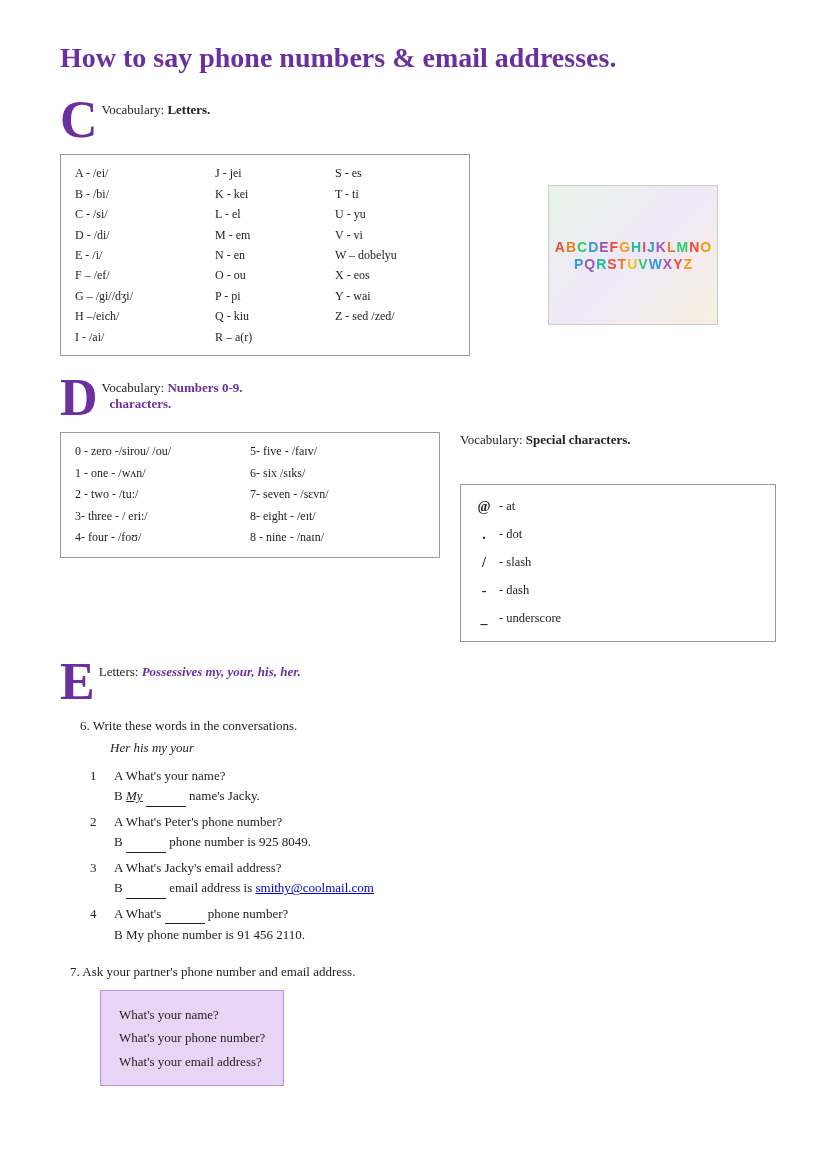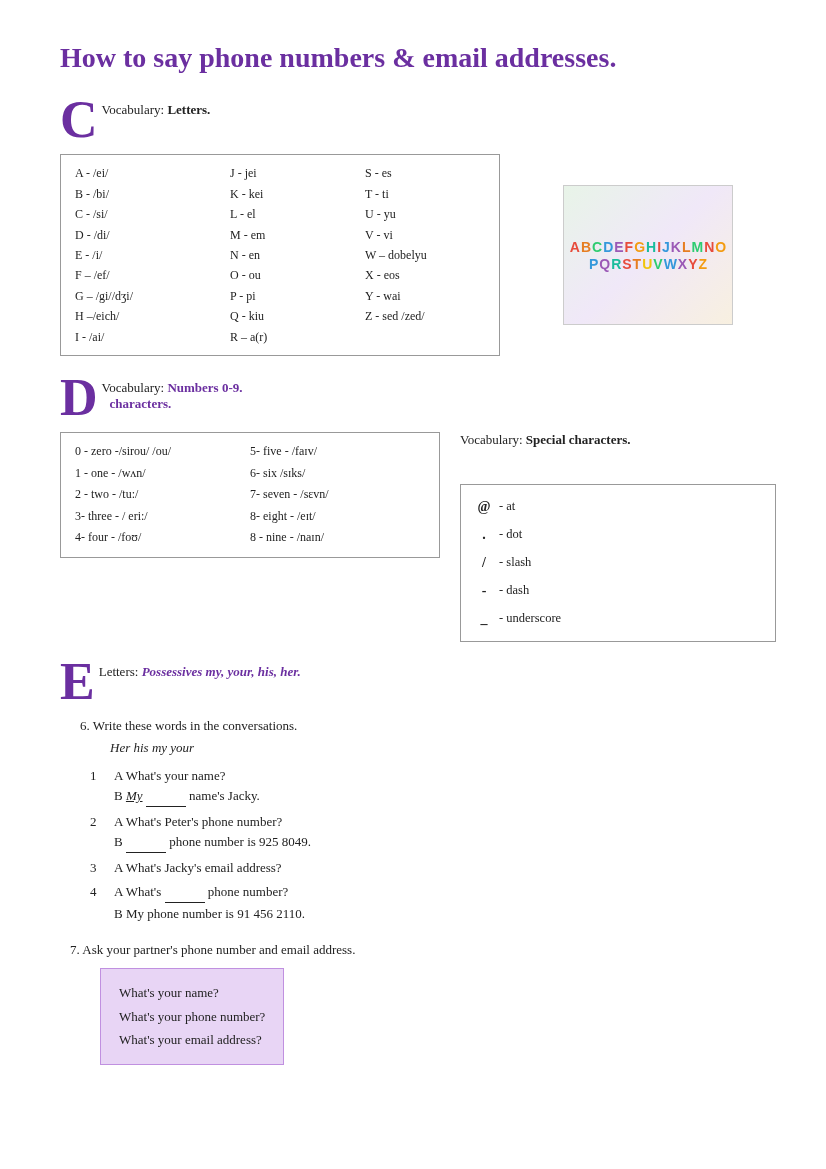--- a/index.html
+++ b/index.html
@@ -55,21 +55,21 @@
     .letters-table {
       border: 1px solid #999;
       padding: 8px 14px;
       font-size: 12px;
       flex: 0 0 380px;
       line-height: 1.7;
     }
     .letters-grid {
       display: grid;
       grid-template-columns: 140px 120px 120px;
-      gap: 15px;
+      gap: 0;
     }
     .alphabet-img {
       flex: 1;
       display: flex;
       align-items: center;
       justify-content: center;
     }
     .alphabet-img-box {
       width: 170px;
       height: 140px;
@@ -392,20 +392,21 @@
         <div class="conv-lines">
           <span class="conv-line">A What's Peter's phone number?</span>
           <span class="conv-line">B <span class="blank">&nbsp;&nbsp;&nbsp;&nbsp;&nbsp;&nbsp;</span> phone number is 925 8049.</span>
         </div>
       </div>
 
       <div class="conv-item">
         <span class="conv-num">3</span>
         <div class="conv-lines">
           <span class="conv-line">A What's Jacky's email address?</span>
+          <span class="conv-line">B <span class="blank">&nbsp;&nbsp;&nbsp;&nbsp;&nbsp;&nbsp;</span> email address is <a class="email-link" href="#">smithy@coolmail.com</a></span>
         </div>
       </div>
 
       <div class="conv-item">
         <span class="conv-num">4</span>
         <div class="conv-lines">
           <span class="conv-line">A What's <span class="blank">&nbsp;&nbsp;&nbsp;&nbsp;&nbsp;&nbsp;&nbsp;</span> phone number?</span>
           <span class="conv-line">B My phone number is 91 456 2110.</span>
         </div>
       </div>

